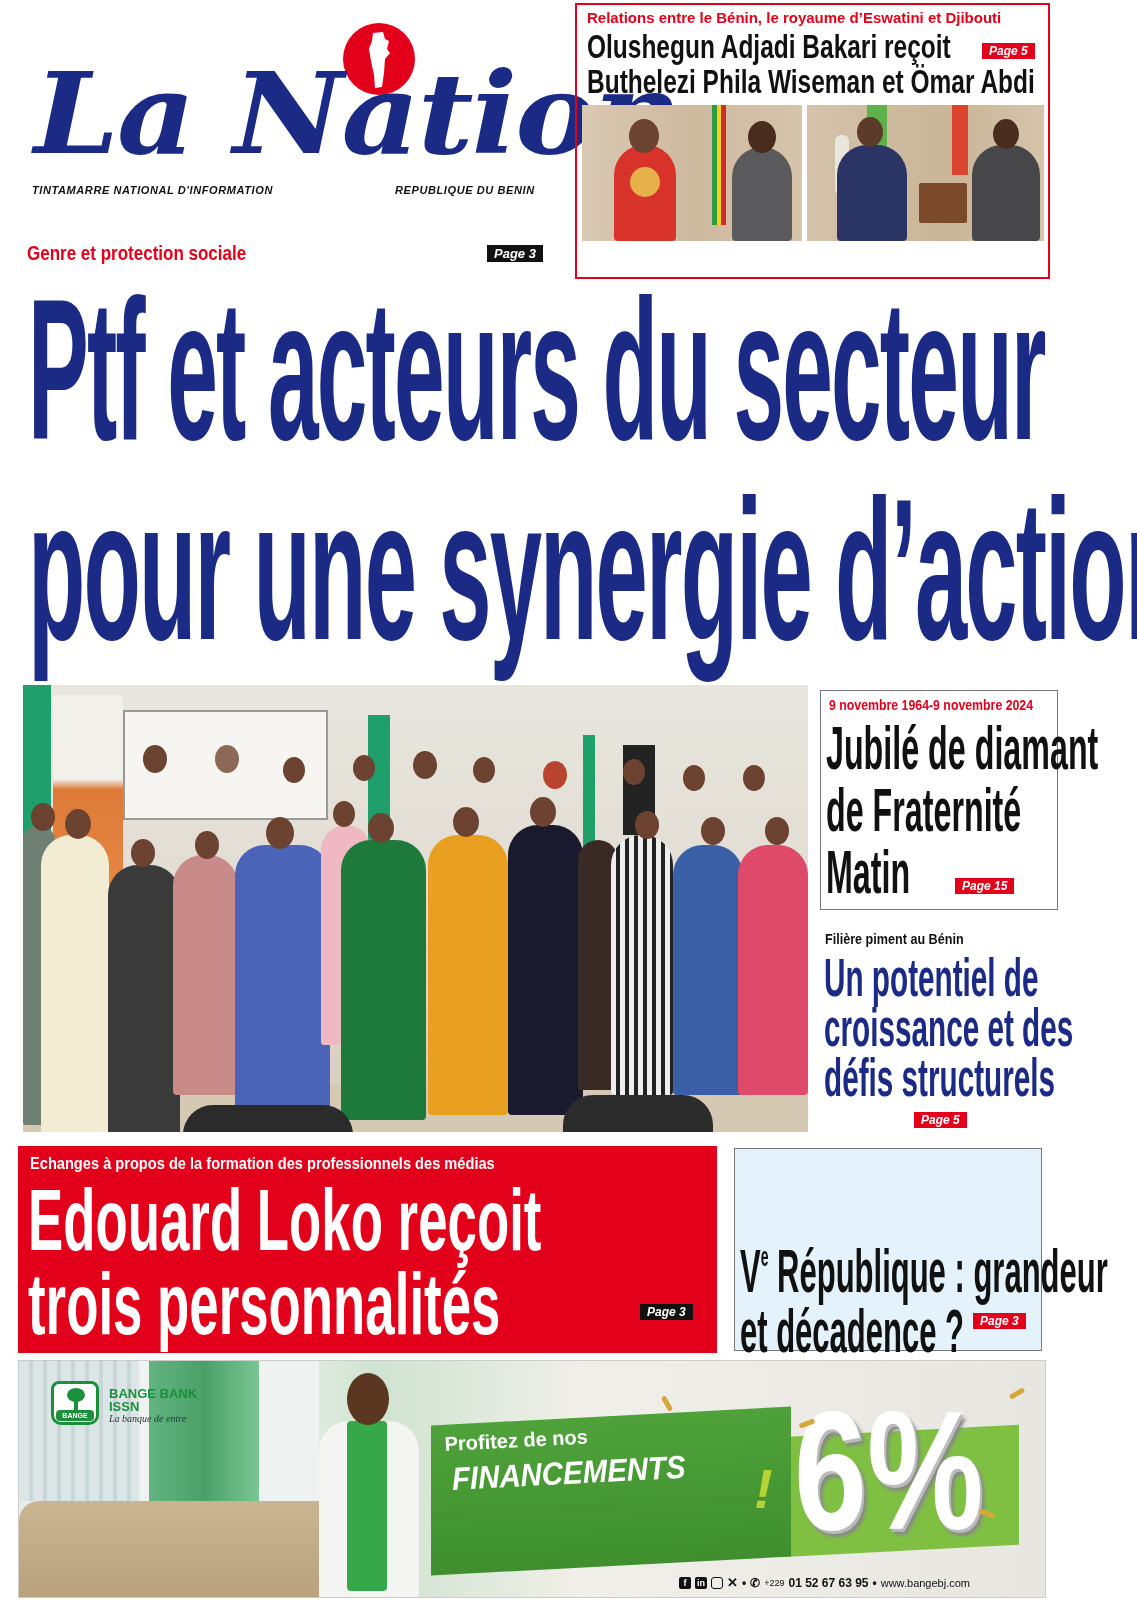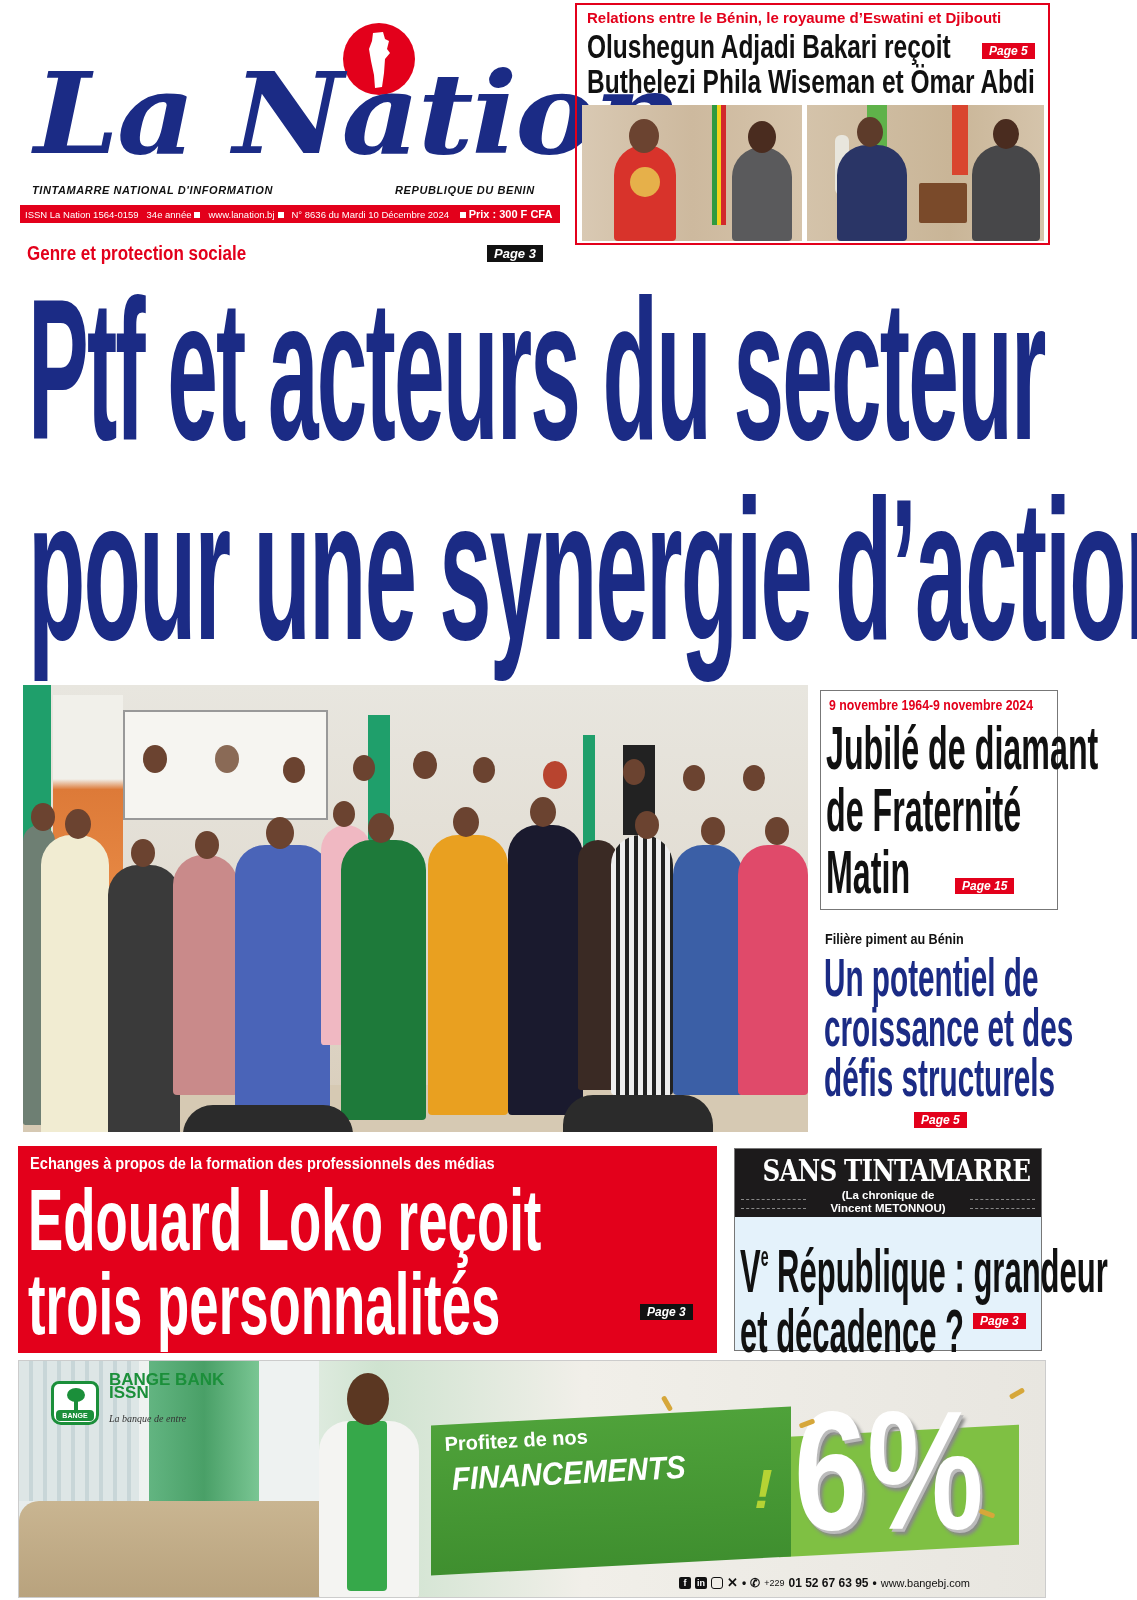--- a/index.html
+++ b/index.html
@@ -13,21 +13,21 @@
   .logo-text { position: absolute; left: 14px; top: 40px; font-family: "DejaVu Serif", serif; font-weight: 700; font-style: italic; color: #1b2b85; font-size: 112px; letter-spacing: -2px; line-height: 1; transform: scaleX(1.08); transform-origin: left top; white-space: nowrap; }
   .logo-badge { position: absolute; left: 323px; top: 5px; width: 72px; height: 72px; border-radius: 50%; background: #e3001b; }
   .logo-badge svg { position: absolute; left: 22px; top: 8px; }
   .tagline-left, .tagline-right { position: absolute; top: 166px; font-size: 11px; font-weight: 700; font-style: italic; color: #111; letter-spacing: 0.6px; }
   .tagline-left { left: 12px; }
   .tagline-right { left: 375px; }
   .info-bar { position: absolute; left: 0; top: 187px; width: 540px; height: 18px; background: #e3001b; color: #fff; font-size: 9.5px; display: flex; align-items: center; padding: 0 5px; gap: 8px; white-space: nowrap; }
   .info-bar .sq { display: inline-block; width: 6px; height: 6px; background: #fff; margin-left: 3px; }
 
   
-  #teaser { left: 575px; top: 3px; width: 475px; height: 242px; border: 2px solid #e3001b; }
+  #teaser { left: 575px; top: 3px; width: 475px; height: 276px; border: 2px solid #e3001b; }
   #teaser .kicker { position: absolute; left: 10px; top: 4px; color: #e3001b; font-size: 15px; font-weight: 700; }
   #teaser .headline { position: absolute; left: 10px; top: 24px; color: #111; font-size: 34px; line-height: 35px; font-weight: 700; transform: scaleX(0.72); transform-origin: left top; white-space: nowrap; }
   .page-tag { display: inline-block; font-style: italic; font-weight: 700; font-size: 12px; padding: 1px 7px; }
   .page-tag.red { background: #e3001b; color: #fff; }
   .page-tag.black { background: #111; color: #fff; }
   #teaser .page-tag { position: absolute; left: 405px; top: 38px; }
   #teaser .photos { position: absolute; left: 5px; top: 100px; width: 462px; height: 136px; display: flex; gap: 5px; }
   .photo { position: relative; overflow: hidden; }
   .photo-a { width: 220px; height: 136px; background: linear-gradient(90deg, #d9c9b3 0%, #cdb99e 50%, #d6c4ab 100%); }
   .photo-b { width: 237px; height: 136px; background: linear-gradient(90deg, #d4c3aa 0%, #c9b597 60%, #d5c4ab 100%); }
@@ -83,21 +83,21 @@
 
   
   #ad { left: 18px; top: 1360px; width: 1028px; height: 238px; overflow: hidden; background: linear-gradient(90deg, #e7ecec 0%, #f4f6f4 20%, #cfe3d0 35%, #f1efe9 55%, #e8e6e0 100%); border: 1px solid #ccc; }
   .curtain { position: absolute; top: 0; height: 140px; }
   .sofa { position: absolute; left: 0; top: 140px; width: 400px; height: 98px; background: linear-gradient(180deg, #c9b591 0%, #b8a27d 100%); border-radius: 20px 60px 0 0; }
   .man { position: absolute; left: 290px; top: 10px; width: 120px; height: 228px; }
   .bange-logo { position: absolute; left: 32px; top: 20px; width: 48px; height: 44px; border: 3px solid #1b8f3a; border-radius: 8px 8px 10px 10px; background: #fff; }
   .bange-logo .tree { position: absolute; left: 13px; top: 4px; width: 18px; height: 14px; background: #1b8f3a; border-radius: 50%; }
   .bange-logo .trunk { position: absolute; left: 20px; top: 16px; width: 4px; height: 10px; background: #1b8f3a; }
   .bange-logo .lbl { position: absolute; left: 2px; top: 26px; width: 38px; height: 11px; background: #1b8f3a; color: #fff; font-size: 7px; font-weight: 700; text-align: center; line-height: 11px; border-radius: 4px; }
-  .bank-name { position: absolute; left: 90px; top: 12px; color: #1b8f3a; font-weight: 700; font-size: 17px; line-height: 13px; }
+  .bank-name { position: absolute; left: 90px; top: 26px; color: #1b8f3a; font-weight: 700; font-size: 13px; line-height: 13px; }
   .bank-slogan { position: absolute; left: 90px; top: 52px; color: #333; font-family: "Liberation Serif", serif; font-style: italic; font-size: 10px; }
   .green-band { position: absolute; left: 412px; top: 55px; width: 360px; height: 150px; background: linear-gradient(180deg, #4fa23a 0%, #3f8f2f 100%); transform: skewY(-3deg); }
   .green-band2 { position: absolute; left: 760px; top: 70px; width: 240px; height: 120px; background: #7fc043; transform: skewY(-3deg); }
   .ad-line1 { position: absolute; left: 425px; top: 72px; color: #fff; font-weight: 700; font-size: 20px; transform: rotate(-3deg); transform-origin: left top; white-space: nowrap; }
   .ad-line2 { position: absolute; left: 432px; top: 100px; color: #fff; font-weight: 700; font-style: italic; font-size: 32px; transform: rotate(-3deg) scaleX(0.92); transform-origin: left top; white-space: nowrap; }
   .ad-excl { position: absolute; left: 735px; top: 95px; color: #b5d334; font-size: 56px; font-weight: 700; font-style: italic; }
   .ad-rate { position: absolute; left: 775px; top: 20px; color: #fff; font-size: 168px; font-weight: 700; line-height: 180px; text-shadow: 3px 3px 0 #bbb, 6px 6px 4px #888; transform: scaleX(0.78); transform-origin: left top; white-space: nowrap; }
   .ad-footer { position: absolute; left: 660px; top: 214px; font-size: 12px; color: #111; font-weight: 700; white-space: nowrap; display: flex; align-items: center; gap: 4px; }
   .soc { display: inline-block; width: 12px; height: 12px; background: #111; color: #fff; font-size: 9px; line-height: 12px; text-align: center; border-radius: 2px; }
   .soc.ring { background: transparent; color: #111; border: 1.5px solid #111; border-radius: 3px; width: 12px; height: 12px; }
@@ -110,27 +110,20 @@
 
 <div id="masthead" class="abs">
   <div class="logo-badge">
     <svg width="28" height="58" viewBox="0 0 28 58">
       <path d="M8 2 L18 1 L20 8 L24 10 L22 18 L25 22 L20 28 L19 42 L17 56 L10 57 L9 44 L6 30 L4 18 L7 10 Z" fill="#ffffff"></path>
     </svg>
   </div>
   <div class="logo-text">La Nation</div>
   <div class="tagline-left">TINTAMARRE NATIONAL D'INFORMATION</div>
   <div class="tagline-right">REPUBLIQUE DU BENIN</div>
-  <div class="info-bar">
-    <span>ISSN La Nation 1564-0159</span>
-    <span><span>34e année</span><span class="sq"></span></span>
-    <span><span>www.lanation.bj</span><span class="sq"></span></span>
-    <span>N° 8636 du Mardi 10 Décembre 2024</span>
-    <span><span class="sq"></span> <span style="font-weight:700;font-size:11px;">Prix : 300 F CFA</span></span>
-  </div>
 </div>
 
 <div id="teaser" class="abs">
   <div class="kicker">Relations entre le Bénin, le royaume d’Eswatini et Djibouti</div>
   <div class="headline">
     <div>Olushegun Adjadi Bakari reçoit</div>
     <div>Buthelezi Phila Wiseman et Ömar Abdi</div>
   </div>
   <span class="page-tag red">Page 5</span>
   <div class="photos">
@@ -237,29 +230,20 @@
 <div id="red-story" class="abs">
   <div class="kicker">Echanges à propos de la formation des professionnels des médias</div>
   <div class="hl">
     <div>Edouard Loko reçoit</div>
     <div>trois personnalités</div>
   </div>
   <span class="page-tag black">Page 3</span>
 </div>
 
 <div id="chronique" class="abs">
-  <div class="header">
-    <div class="title">SANS TINTAMARRE</div>
-    <div class="wavy" style="left:6px;"></div>
-    <div class="wavy" style="right:6px;"></div>
-    <div class="sub">
-      <div>(La chronique de</div>
-      <div>Vincent METONNOU)</div>
-    </div>
-  </div>
   <div class="hl">
     <div><span>V</span><sup>e</sup><span> République : grandeur</span></div>
     <div>et décadence ?</div>
   </div>
   <span class="page-tag red">Page 3</span>
 </div>
 
 <div id="ad" class="abs">
   <div class="curtain" style="left:0;width:120px;background:repeating-linear-gradient(90deg,#dde6e6 0 10px,#c8d6d8 10px 14px);"></div>
   <div class="curtain" style="left:130px;width:110px;background:linear-gradient(90deg,#3fa565 0%,#1f8a44 50%,#5dbb7d 100%);opacity:0.8;"></div>

